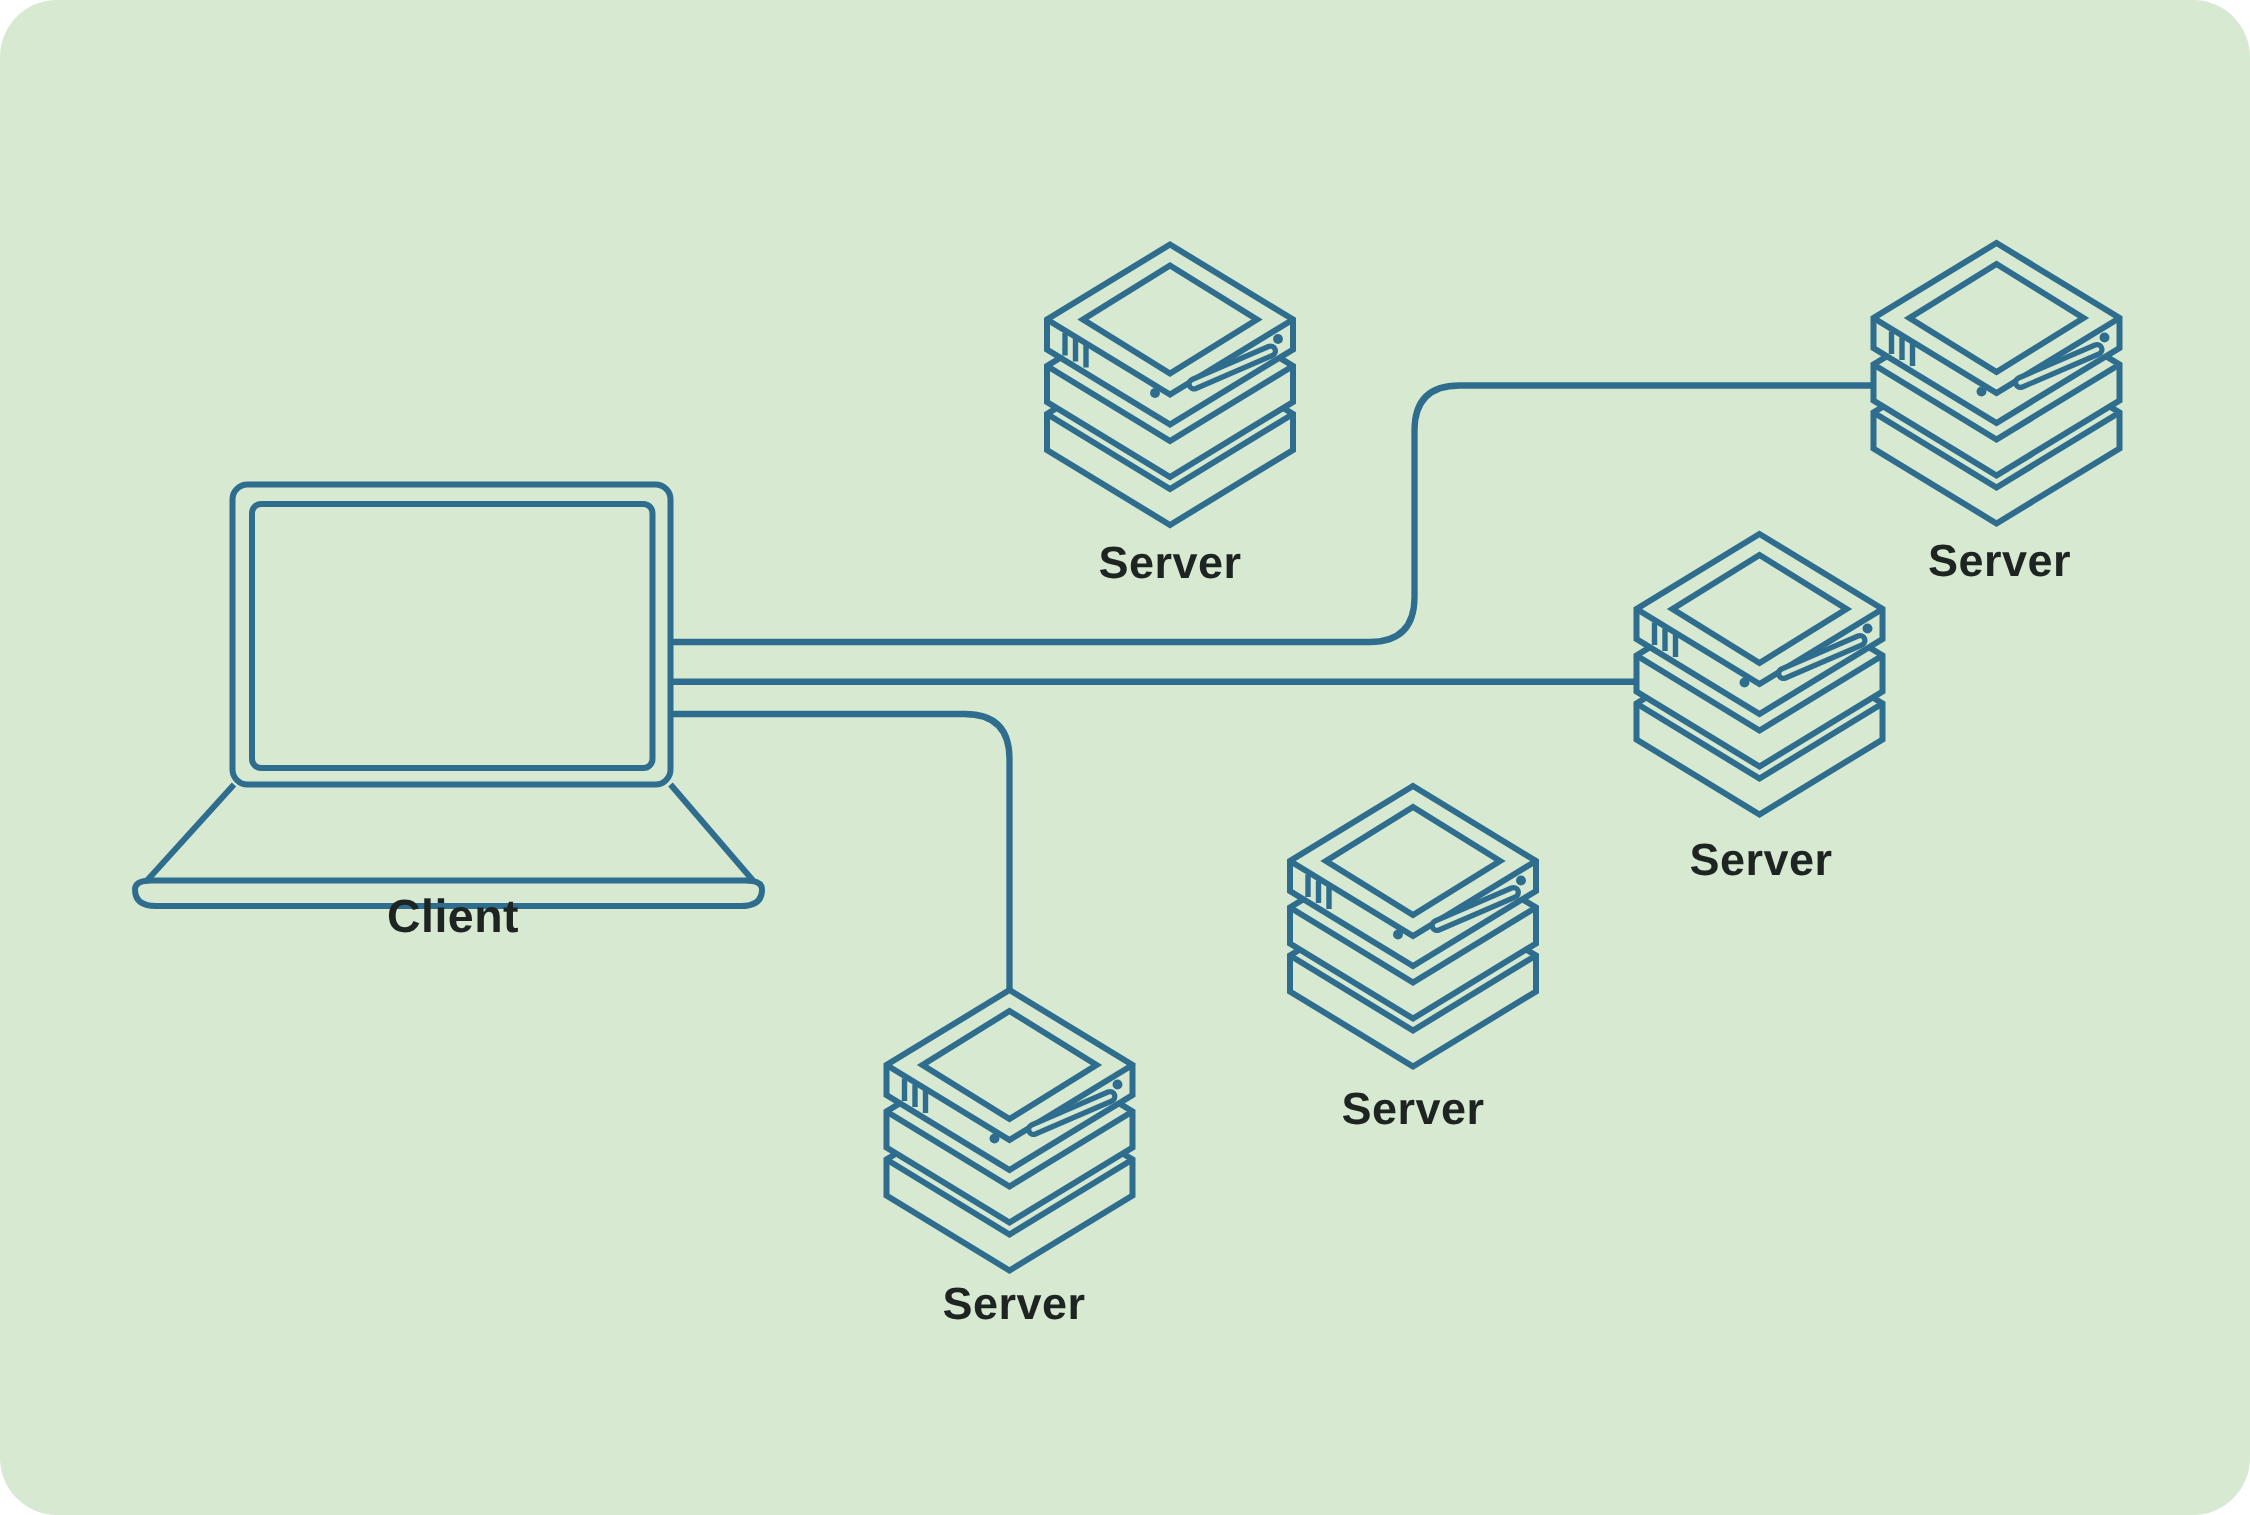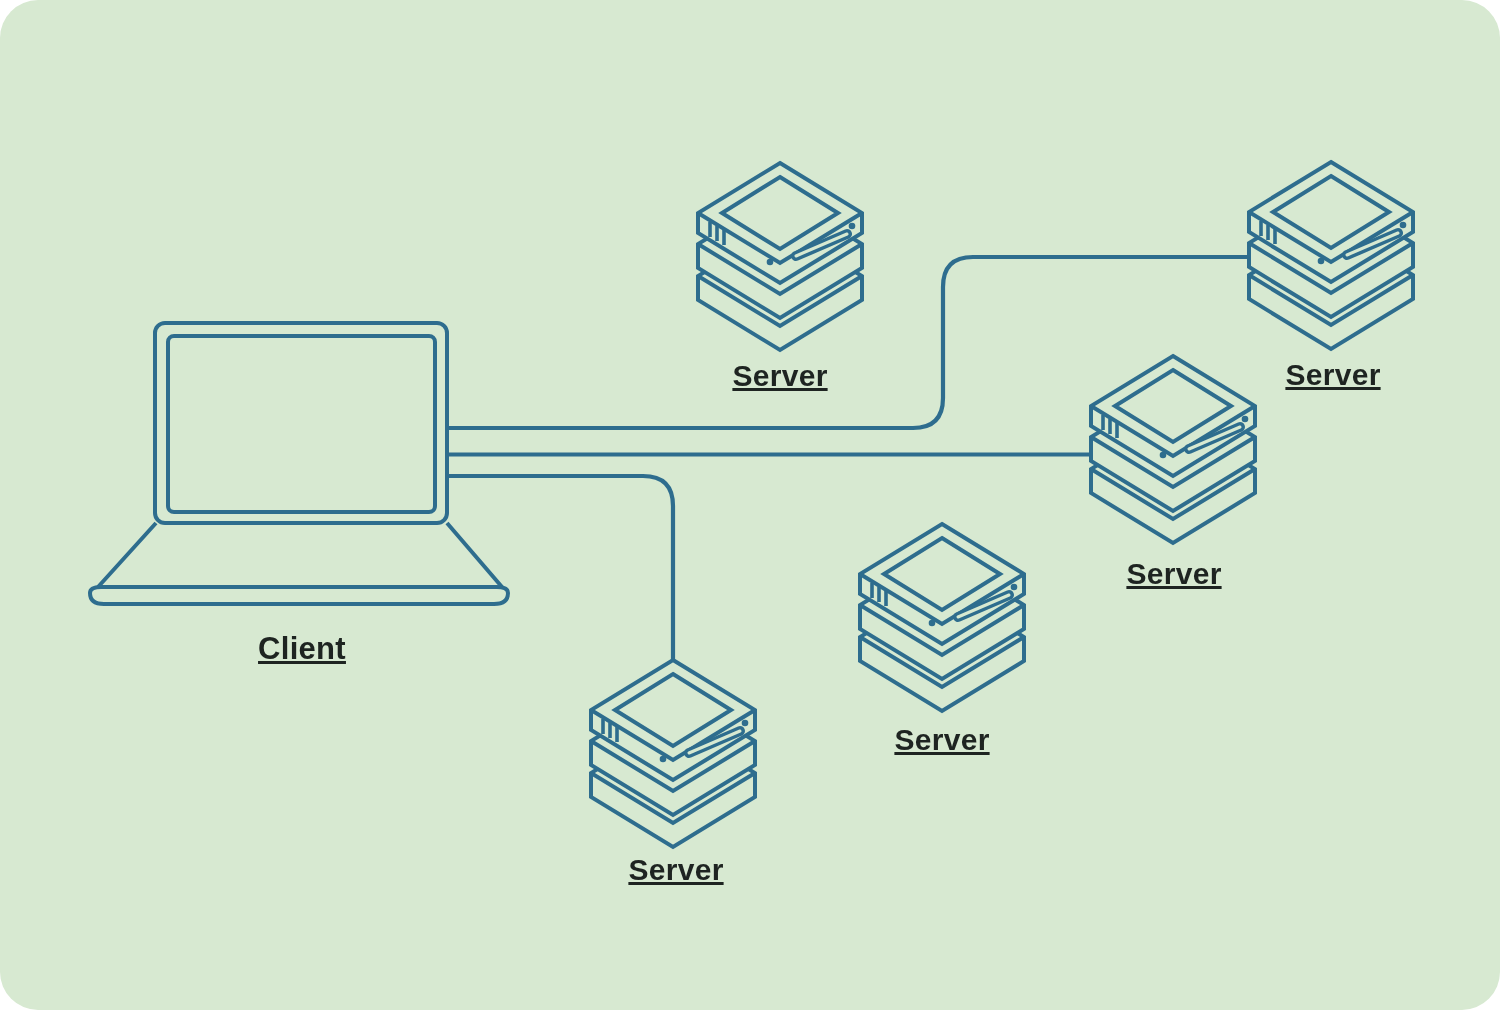--- a/index.html
+++ b/index.html
@@ -38,23 +38,22 @@
   .pos-s3{left:1091px;top:356px;}
   .pos-s4{left:860px;top:524px;}
   .pos-s5{left:591px;top:660px;}
   .node-label{
     position:absolute;z-index:3;
     transform:translate(-50%,-50%);
     color:var(--text,#1e2421);
     font-size:30px;font-weight:700;
     letter-spacing:.3px;
     white-space:nowrap;
-    text-decoration:underline;
   }
-  .lbl-client{left:302px;top:649px;font-size:31px;}
+  .lbl-client{left:302px;top:611px;font-size:31px;}
   .lbl-s1{left:780px;top:376px;}
   .lbl-s2{left:1333px;top:375px;}
   .lbl-s3{left:1174px;top:574px;}
   .lbl-s4{left:942px;top:740px;}
   .lbl-s5{left:676px;top:870px;}
 </style>
 </head>
 <body>
 
 <div class="stage">

